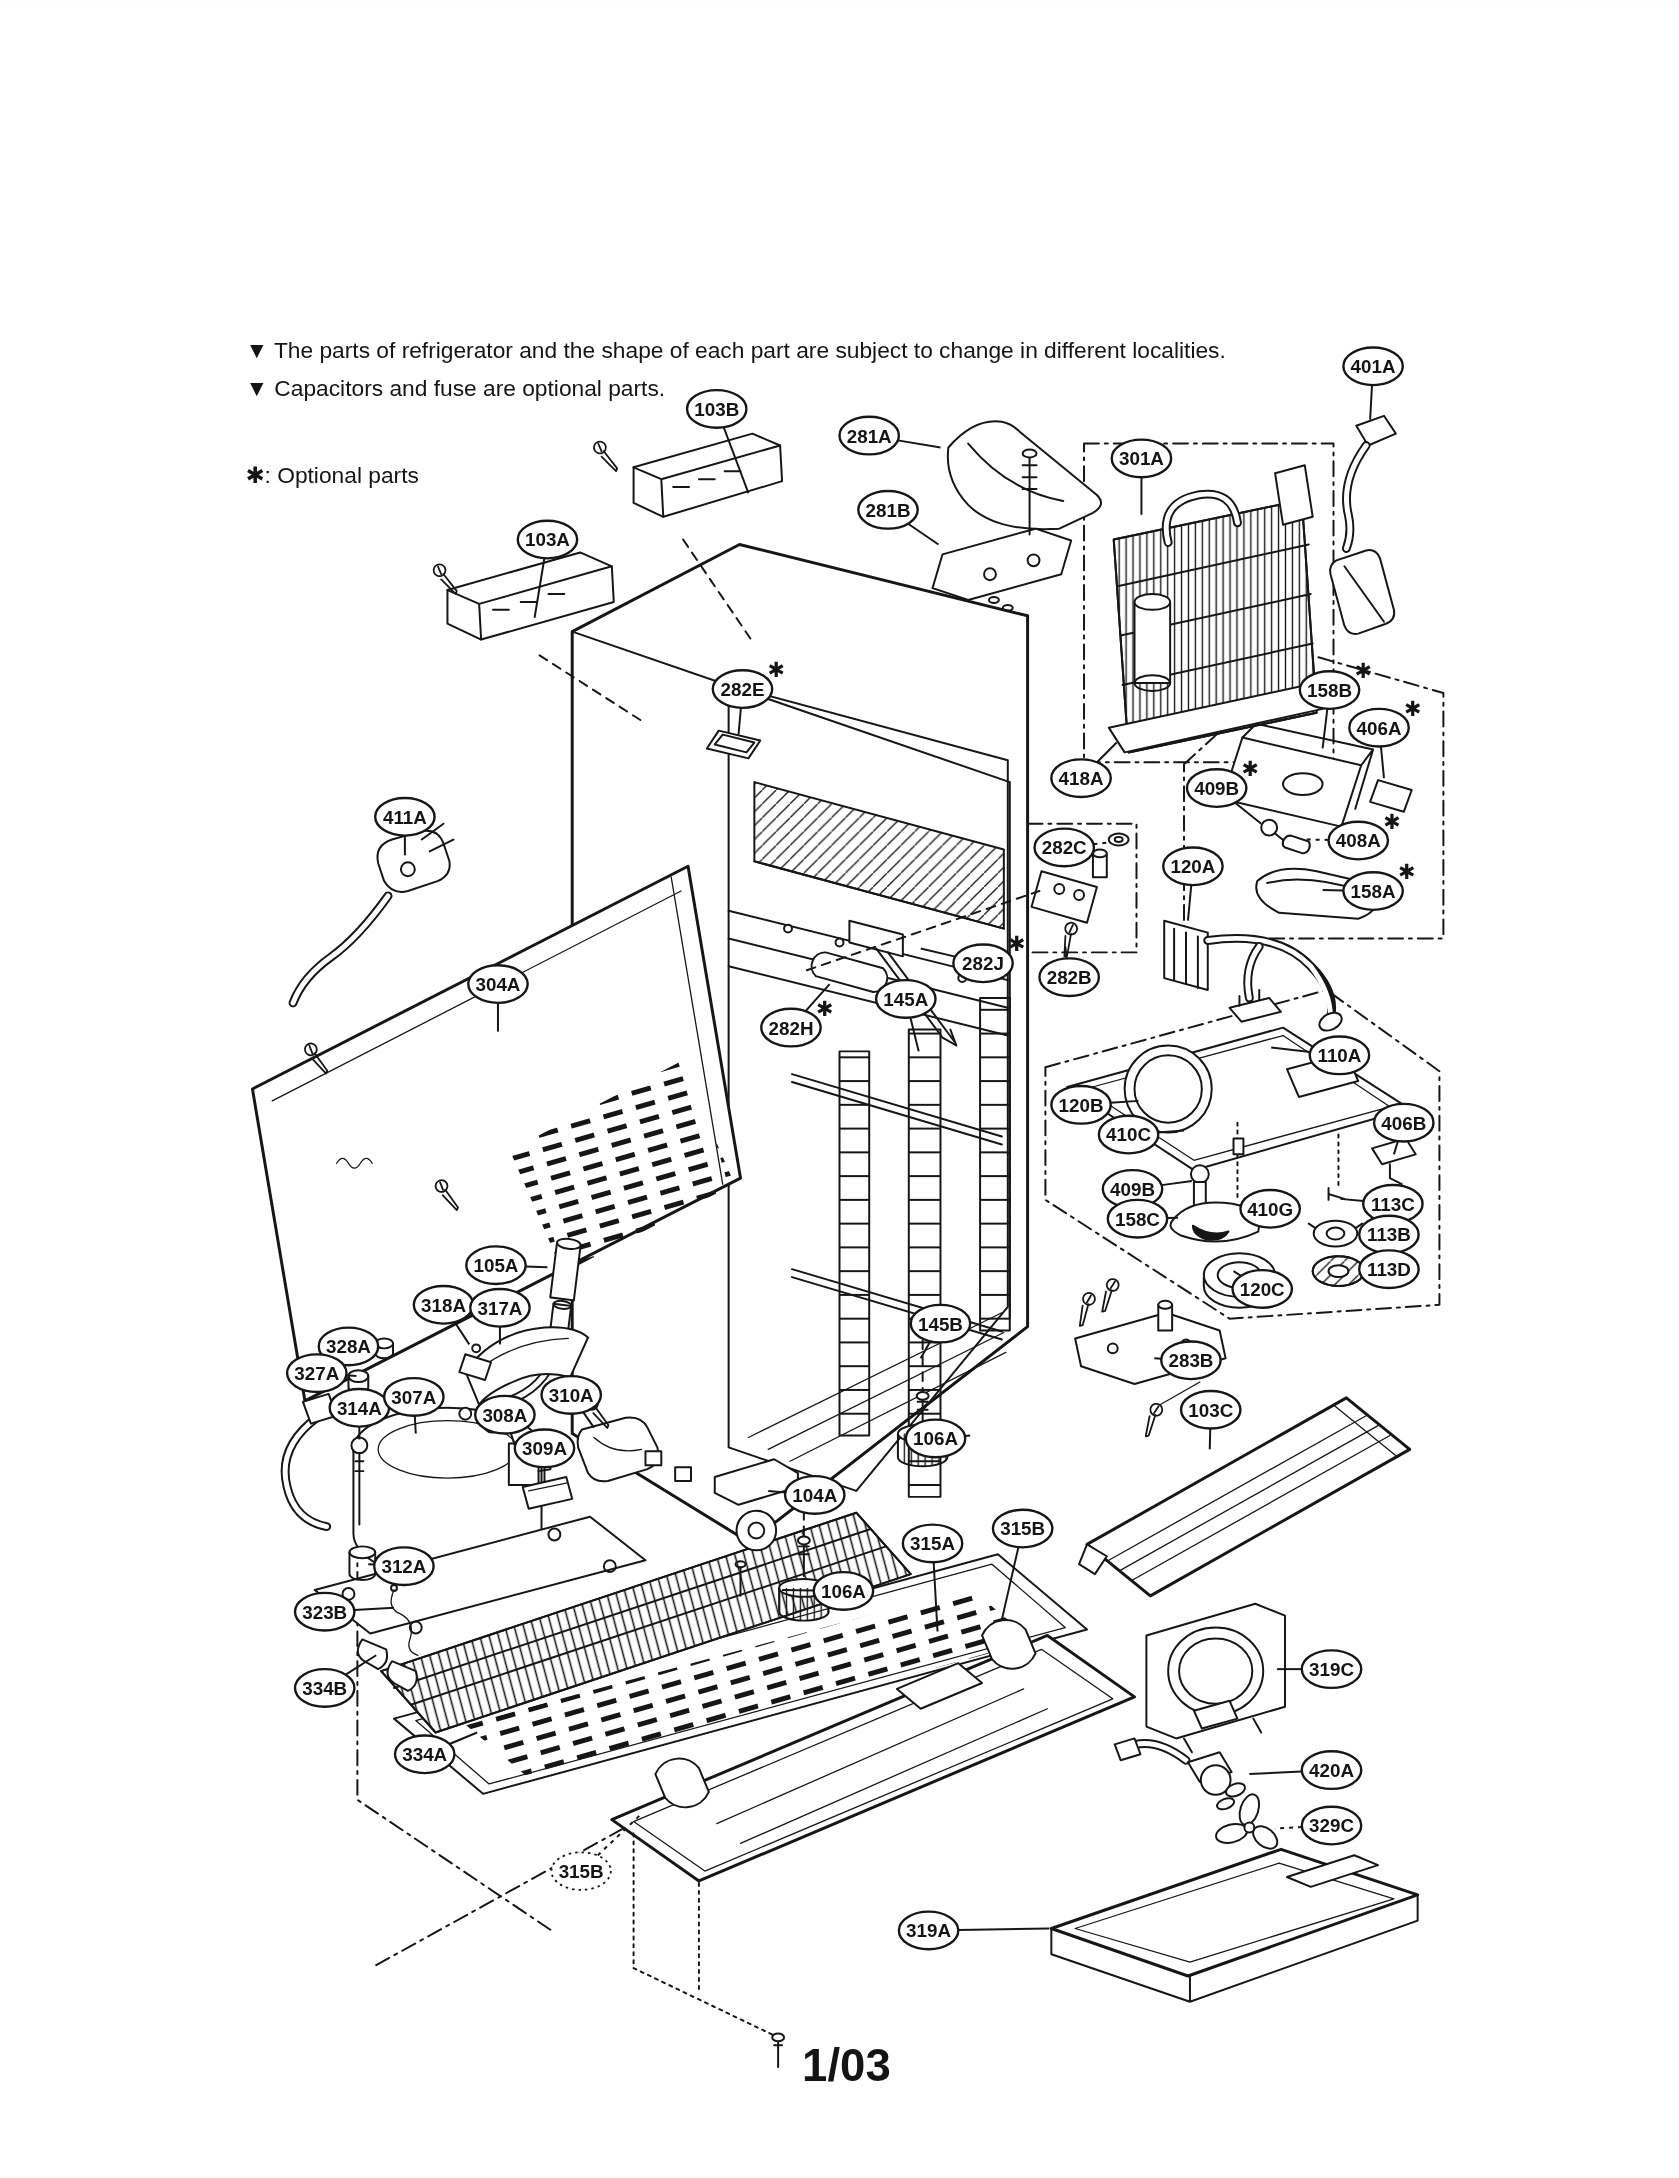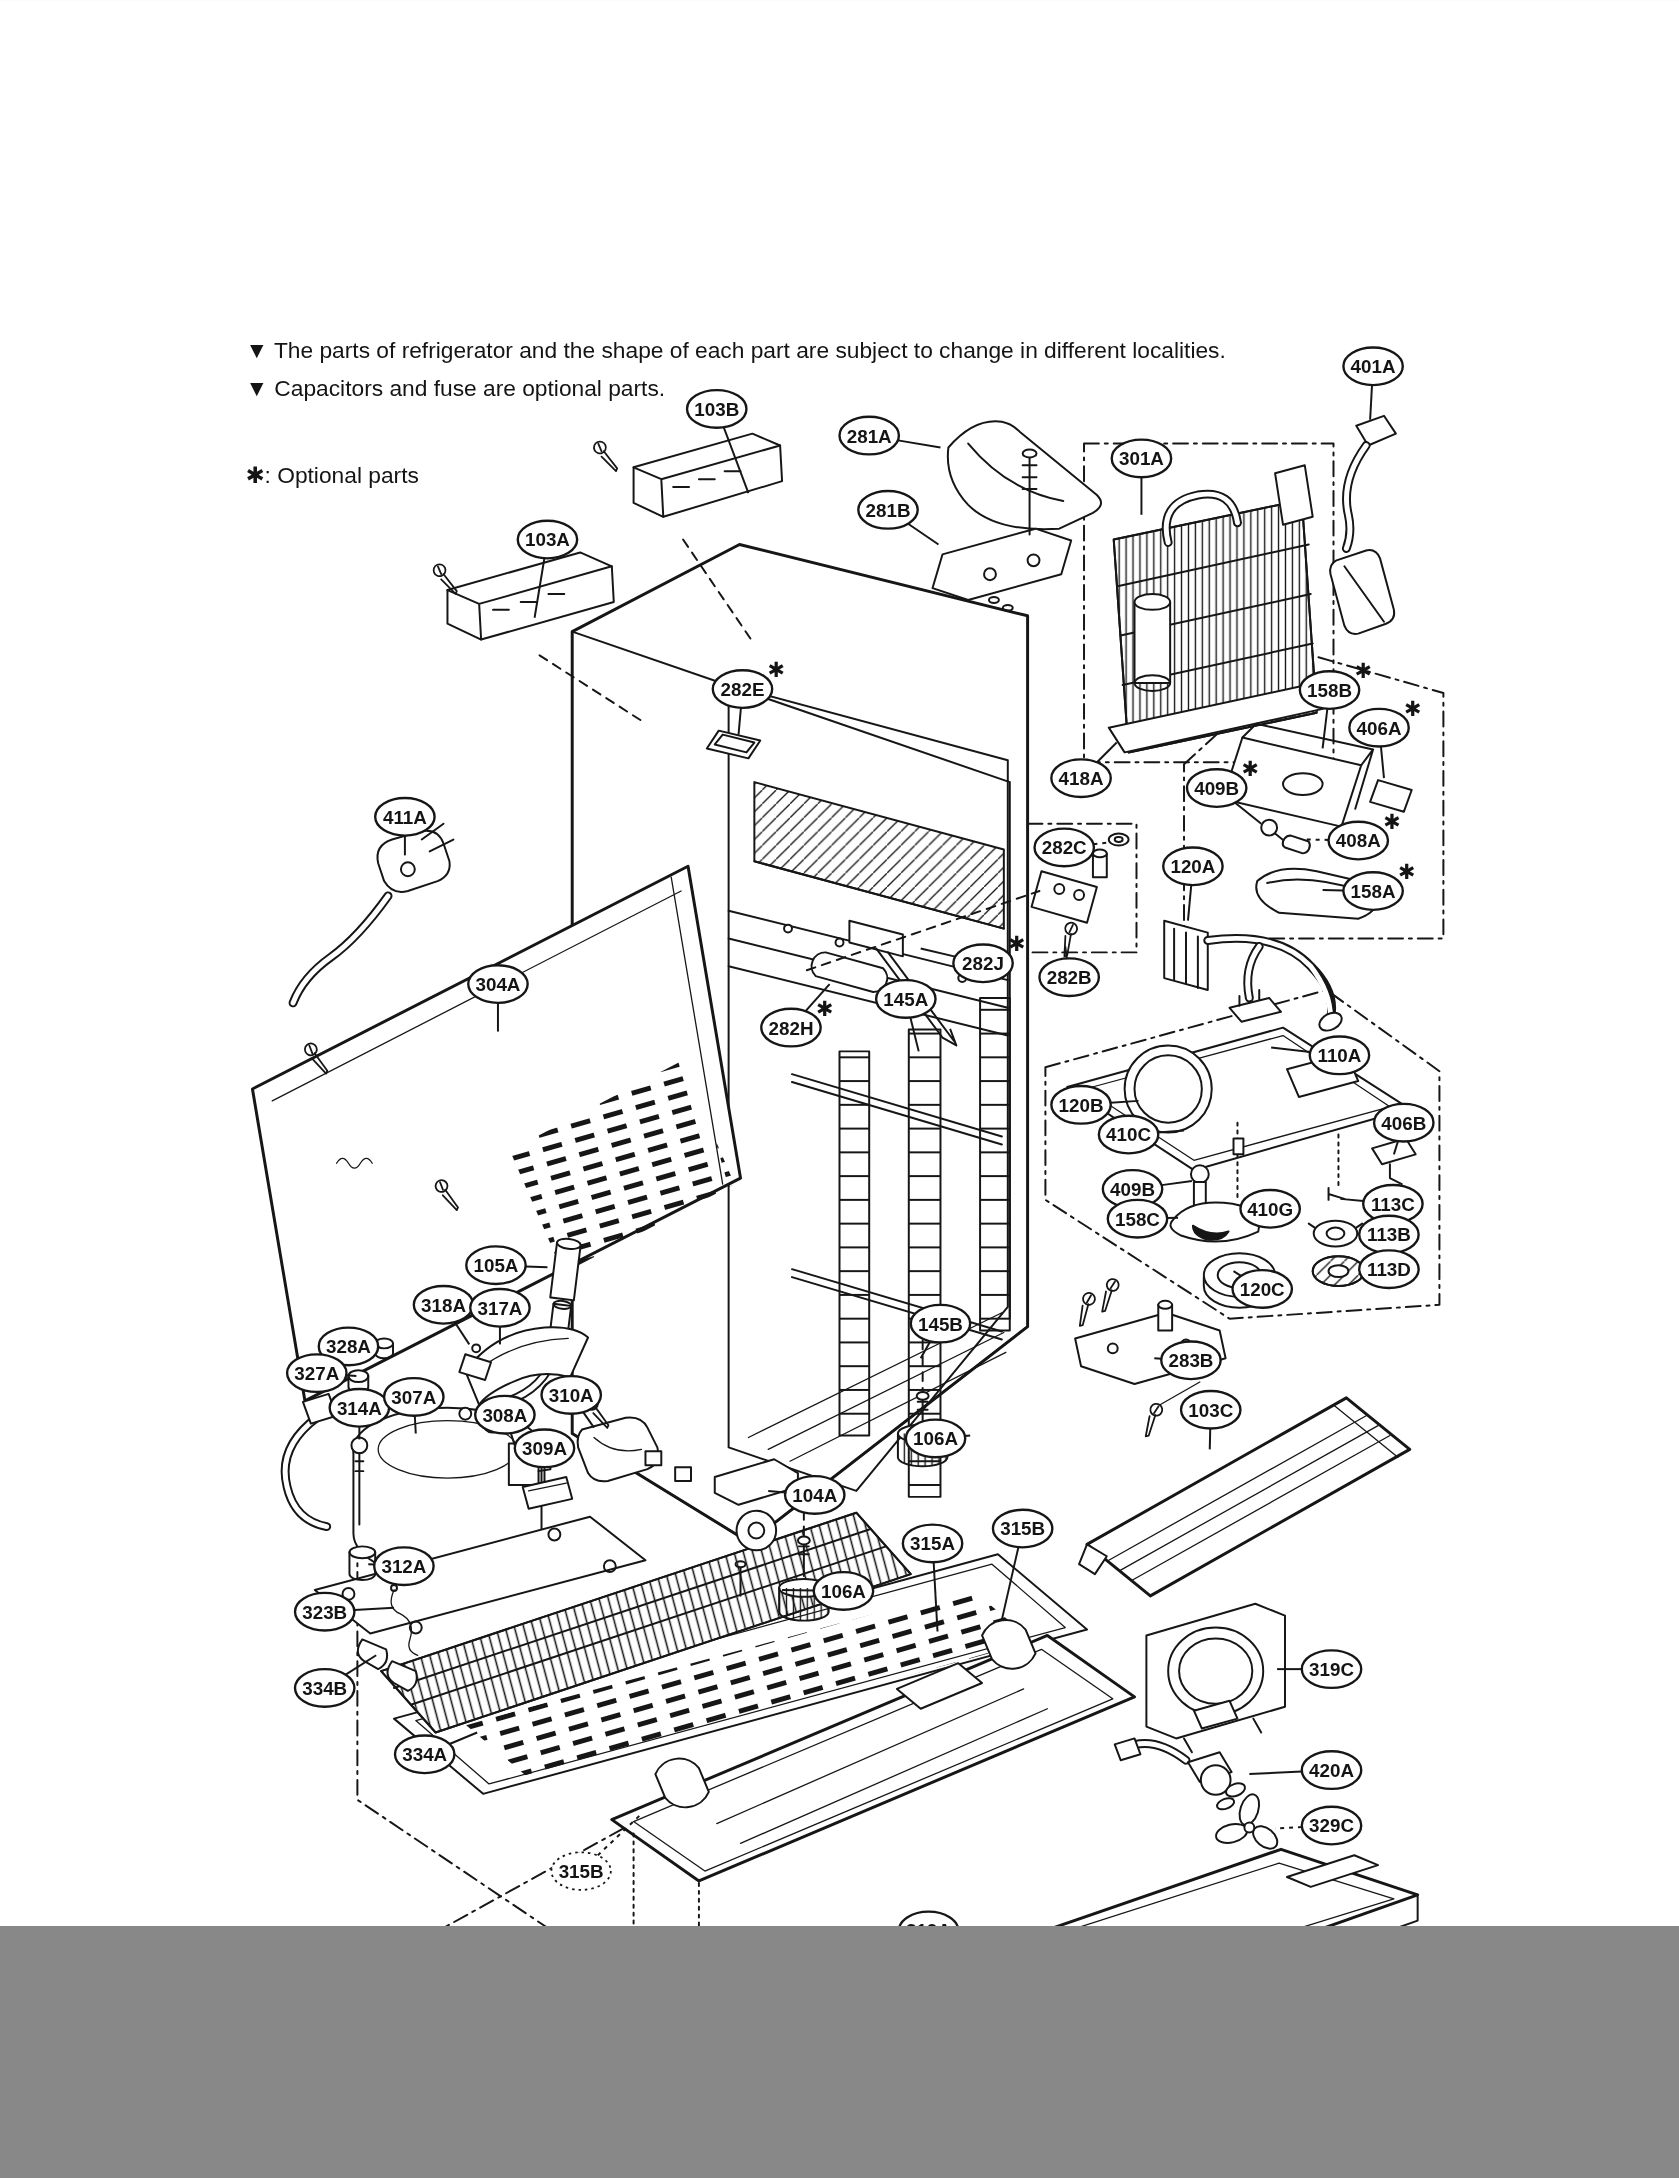--- a/index.html
+++ b/index.html
@@ -1,16 +1,16 @@
 <!DOCTYPE html>
 <html><head>
 <meta charset="utf-8">
 <style>
   html,body{margin:0;padding:0;background:#888;}
-  .page{width:1679px;height:1926px;background:#737373;position:relative;margin:0 auto;
+  .page{width:1679px;height:2178px;background:#737373;position:relative;margin:0 auto;
         font-family:"Liberation Sans","DejaVu Sans",sans-serif;}
   svg{display:block}
   .ink{stroke:#161616;stroke-width:2;fill:none;stroke-linecap:round;stroke-linejoin:round}
   .fillw{fill:#fff}
   .thick{stroke-width:3}
   .thin{stroke-width:1.3}
   .dashdot{stroke-dasharray:15 6 3 6}
   .dashed{stroke-dasharray:9 7}
   .dotted{stroke-dasharray:3 5}
   .tube{stroke:#161616;stroke-width:9;fill:none;stroke-linecap:round}

